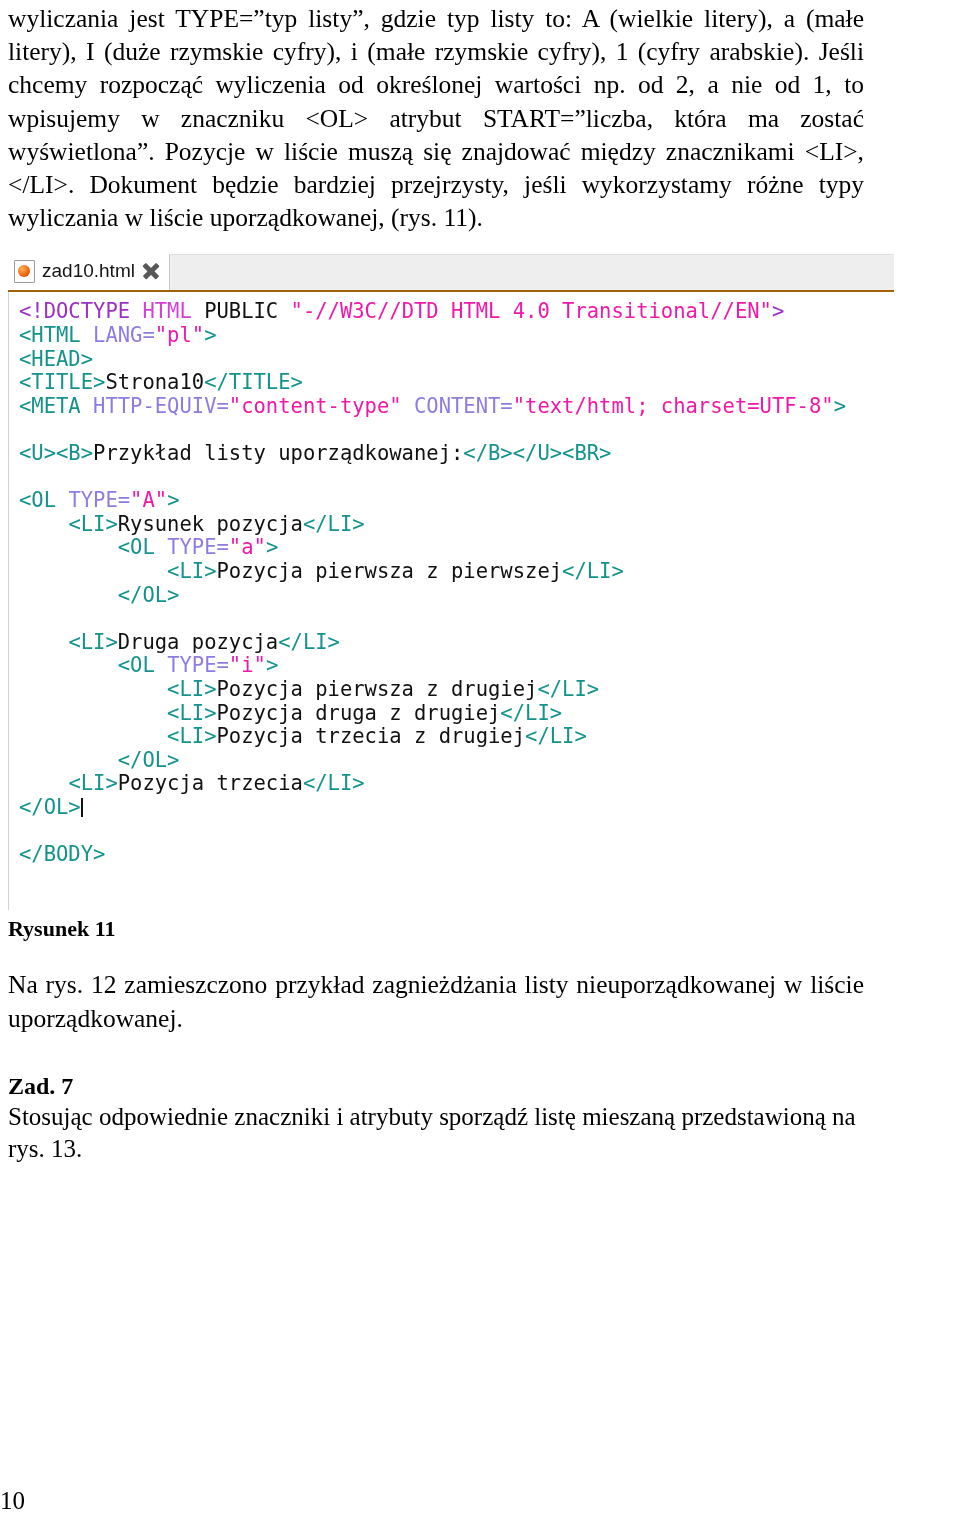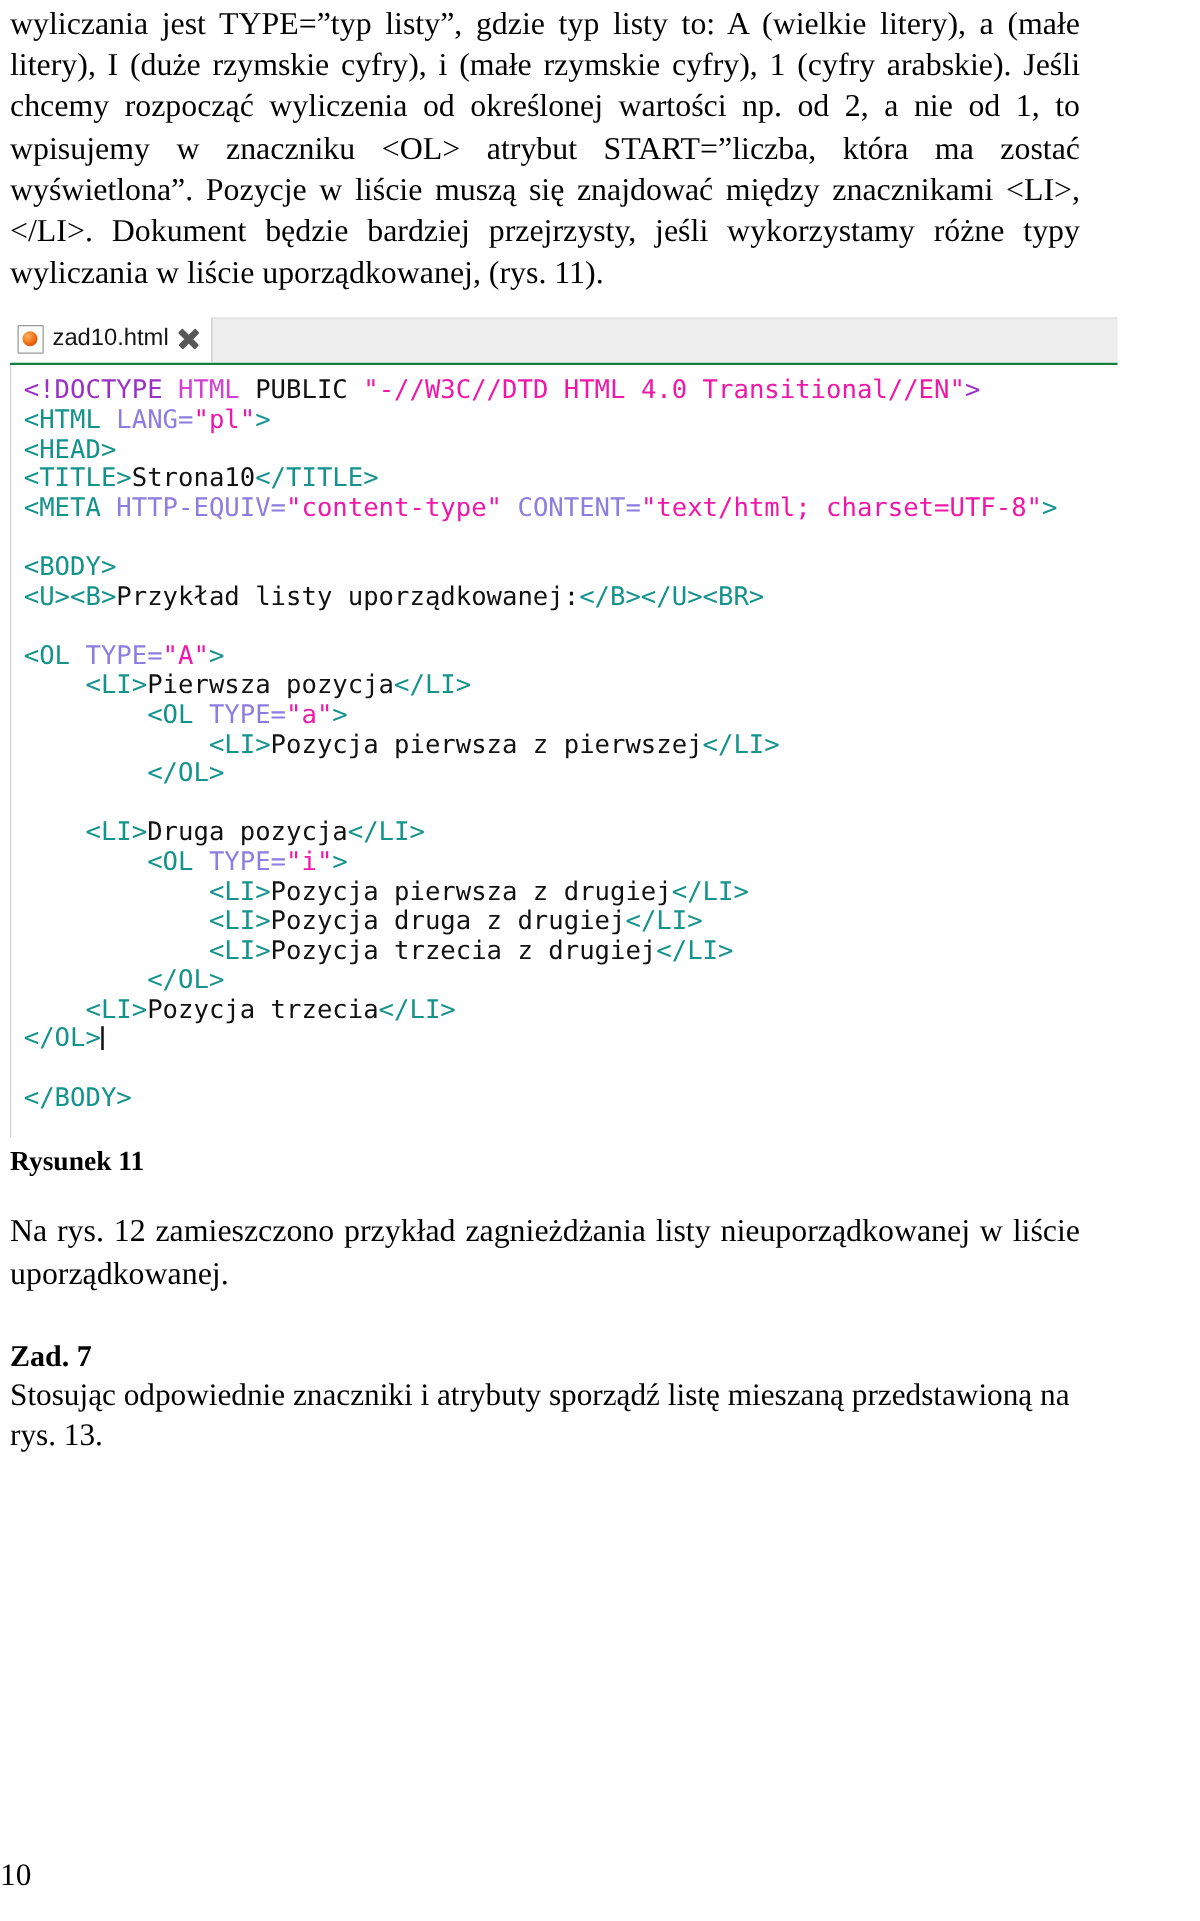--- a/index.html
+++ b/index.html
@@ -71,21 +71,21 @@
     position: relative;
     width: 886px;
     margin: 18px 0 0 0;
     background: #ffffff;
     font-family: "DejaVu Sans Mono", "Liberation Mono", monospace;
   }
   .editor-tabbar {
     position: relative;
     height: 38px;
     background: #ffffff;
-    border-bottom: 2px solid #15803d;
+    border-bottom: 2px solid #a16207;
     display: flex;
     align-items: stretch;
   }
   .tab {
     display: flex;
     align-items: center;
     gap: 7px;
     padding: 0 8px 0 6px;
     background: #ffffff;
     height: 38px;
@@ -204,25 +204,24 @@
     </div>
 
     <div class="editor-body">
       <div id="code-lines">
           <div class="code-line"><span class="tk-doc">&lt;!DOCTYPE</span><span class="tk-txt"> </span><span class="tk-docname">HTML</span><span class="tk-txt"> PUBLIC </span><span class="tk-val">"-//W3C//DTD HTML 4.0 Transitional//EN"</span><span class="tk-doc">&gt;</span></div>
           <div class="code-line"><span class="tk-tag">&lt;HTML </span><span class="tk-attr">LANG=</span><span class="tk-val">"pl"</span><span class="tk-tag">&gt;</span></div>
           <div class="code-line"><span class="tk-tag">&lt;HEAD&gt;</span></div>
           <div class="code-line"><span class="tk-tag">&lt;TITLE&gt;</span><span class="tk-txt">Strona10</span><span class="tk-tag">&lt;/TITLE&gt;</span></div>
           <div class="code-line"><span class="tk-tag">&lt;META </span><span class="tk-attr">HTTP-EQUIV=</span><span class="tk-val">"content-type"</span><span class="tk-txt"> </span><span class="tk-attr">CONTENT=</span><span class="tk-val">"text/html; charset=UTF-8"</span><span class="tk-tag">&gt;</span></div>
           <div class="code-line"><span class="tk-txt"></span></div>
-          <div class="code-line"><span class="tk-tag">&lt;BODY&gt;</span></div>
           <div class="code-line"><span class="tk-tag">&lt;U&gt;&lt;B&gt;</span><span class="tk-txt">Przykład listy uporządkowanej:</span><span class="tk-tag">&lt;/B&gt;&lt;/U&gt;&lt;BR&gt;</span></div>
           <div class="code-line"><span class="tk-txt"></span></div>
           <div class="code-line"><span class="tk-tag">&lt;OL </span><span class="tk-attr">TYPE=</span><span class="tk-val">"A"</span><span class="tk-tag">&gt;</span></div>
-          <div class="code-line"><span class="tk-txt">    </span><span class="tk-tag">&lt;LI&gt;</span><span class="tk-txt">Pierwsza pozycja</span><span class="tk-tag">&lt;/LI&gt;</span></div>
+          <div class="code-line"><span class="tk-txt">    </span><span class="tk-tag">&lt;LI&gt;</span><span class="tk-txt">Rysunek pozycja</span><span class="tk-tag">&lt;/LI&gt;</span></div>
           <div class="code-line"><span class="tk-txt">        </span><span class="tk-tag">&lt;OL </span><span class="tk-attr">TYPE=</span><span class="tk-val">"a"</span><span class="tk-tag">&gt;</span></div>
           <div class="code-line"><span class="tk-txt">            </span><span class="tk-tag">&lt;LI&gt;</span><span class="tk-txt">Pozycja pierwsza z pierwszej</span><span class="tk-tag">&lt;/LI&gt;</span></div>
           <div class="code-line"><span class="tk-txt">        </span><span class="tk-tag">&lt;/OL&gt;</span></div>
           <div class="code-line"><span class="tk-txt"></span></div>
           <div class="code-line"><span class="tk-txt">    </span><span class="tk-tag">&lt;LI&gt;</span><span class="tk-txt">Druga pozycja</span><span class="tk-tag">&lt;/LI&gt;</span></div>
           <div class="code-line"><span class="tk-txt">        </span><span class="tk-tag">&lt;OL </span><span class="tk-attr">TYPE=</span><span class="tk-val">"i"</span><span class="tk-tag">&gt;</span></div>
           <div class="code-line"><span class="tk-txt">            </span><span class="tk-tag">&lt;LI&gt;</span><span class="tk-txt">Pozycja pierwsza z drugiej</span><span class="tk-tag">&lt;/LI&gt;</span></div>
           <div class="code-line"><span class="tk-txt">            </span><span class="tk-tag">&lt;LI&gt;</span><span class="tk-txt">Pozycja druga z drugiej</span><span class="tk-tag">&lt;/LI&gt;</span></div>
           <div class="code-line"><span class="tk-txt">            </span><span class="tk-tag">&lt;LI&gt;</span><span class="tk-txt">Pozycja trzecia z drugiej</span><span class="tk-tag">&lt;/LI&gt;</span></div>
           <div class="code-line"><span class="tk-txt">        </span><span class="tk-tag">&lt;/OL&gt;</span></div>

